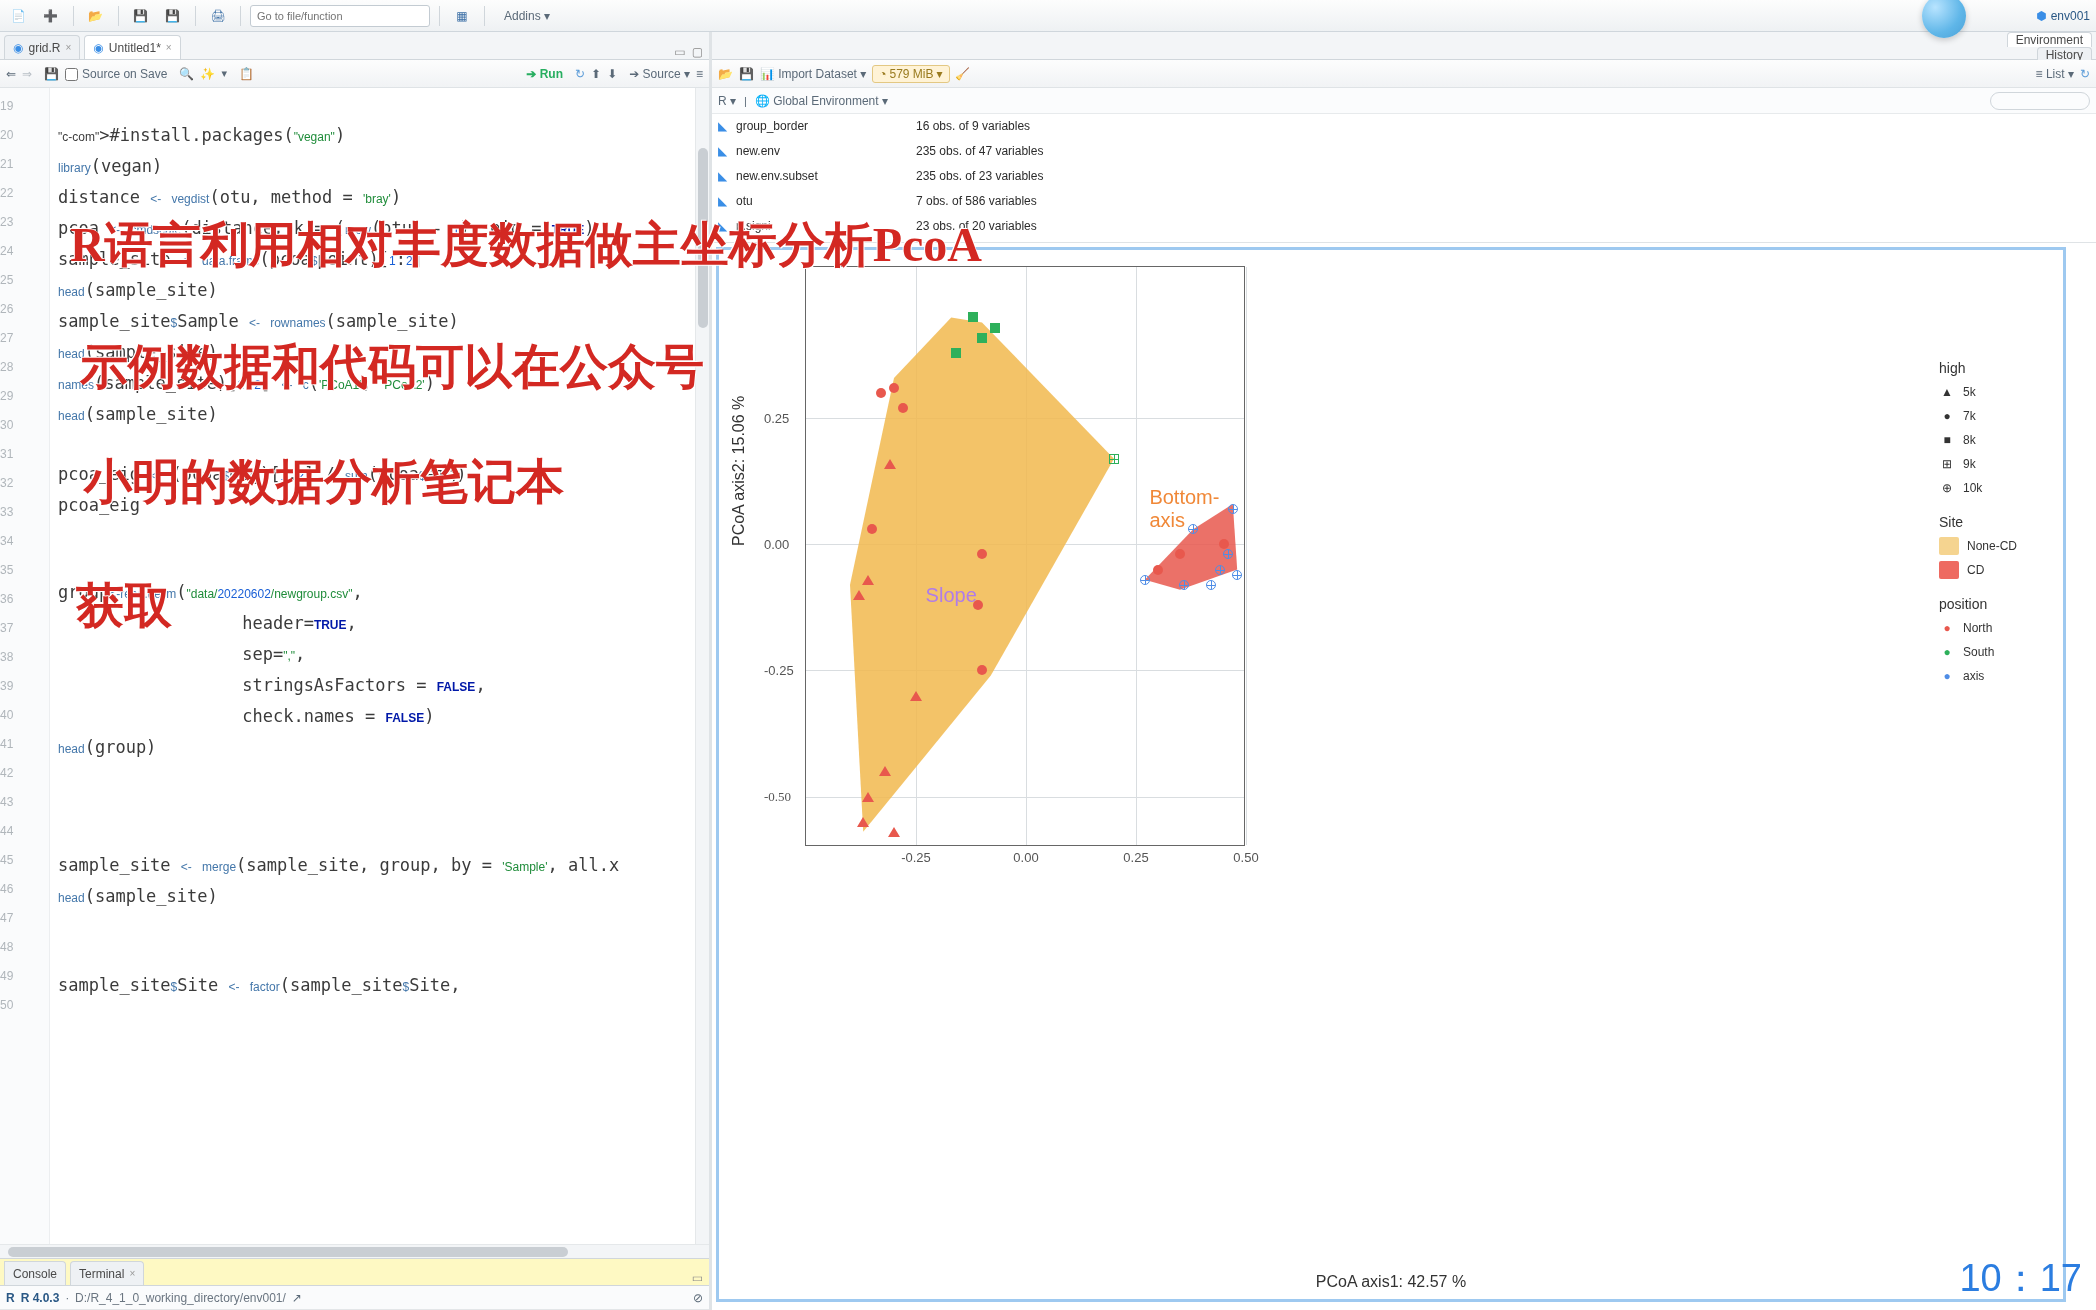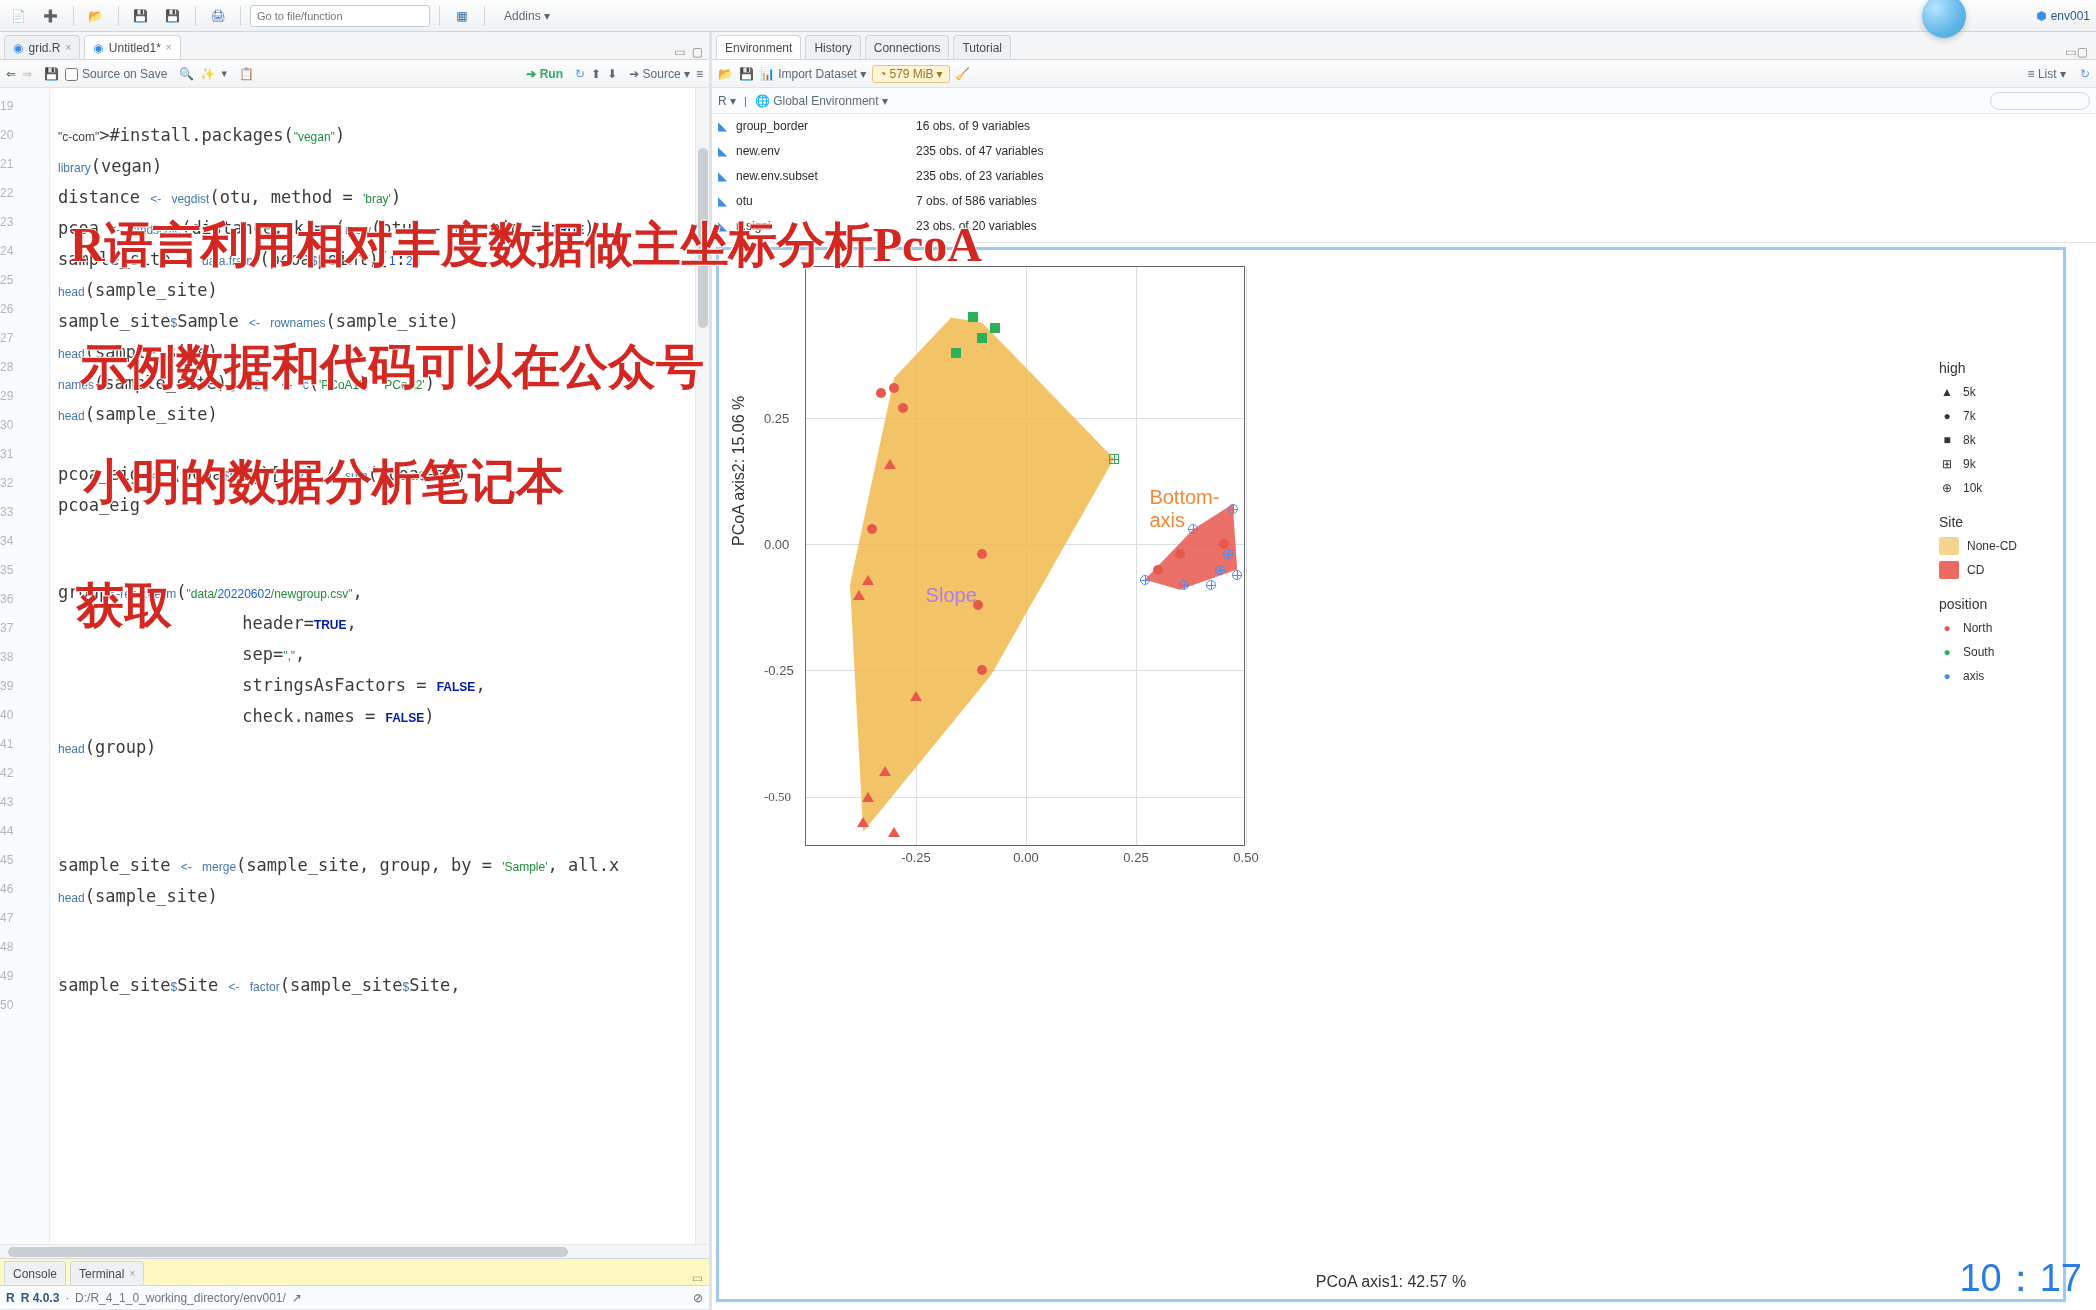--- a/index.html
+++ b/index.html
@@ -51,24 +51,24 @@
 
 
 .console-tabs { height: 28px; background: #fef9c3; border-top: 1px solid #d0d6db; border-bottom: 1px solid #d0d6db; display: flex; align-items: flex-end; padding-left: 4px; }
 .console-tabs .ed-tab { height: 24px; }
 .console-bar { height: 24px; background: #fafbfc; border-bottom: 1px solid #e3e6e8; display: flex; align-items: center; padding: 0 6px; font-size: 11px; color: #5b6a78; gap: 6px; }
 .console-bar .rver { color: #2a5885; font-weight: bold; }
 .console-bar .cwd { color: #6a7580; }
 .console-body { flex: 0 0 36px; background: #fff; font-family: "Consolas","Monaco",monospace; font-size: 17px; padding: 2px 8px; color: #4477aa; white-space: pre; overflow: hidden; }
 
 
-.right-tabs { height: 28px; background: #f3f5f7; border-bottom: 1px solid #d0d6db; display: flex; align-items: flex-end; padding-left: 4px; }
+.right-tabs { height: 28px; background: #f3f5f7; border-bottom: 1px solid #d0d6db; display: flex; align-items: flex-end; padding-left: 4px; flex-direction: column; }
 .right-tabs .right-icons { margin-left: auto; padding-right: 8px; color: #888; }
 .env-toolbar { height: 28px; background: linear-gradient(#fdfdfd,#f1f3f5); border-bottom: 1px solid #dfe3e6; display: flex; align-items: center; padding: 0 6px; gap: 6px; font-size: 11px; color: #5b6a78; }
-.env-toolbar .right { margin-left: auto; display: flex; gap: 14px; align-items: center; }
+.env-toolbar .right { margin-left: auto; display: flex; gap: 6px; align-items: center; }
 .env-toolbar .mib { background: #fff3d6; border: 1px solid #e3c883; border-radius: 3px; padding: 1px 6px; color: #9a7b1f; display: flex; align-items: center; gap: 3px; }
 .env-sub { height: 26px; background: #fbfcfd; border-bottom: 1px solid #e7eaec; display: flex; align-items: center; padding: 0 6px; gap: 8px; font-size: 11px; color: #5b6a78; }
 .env-sub .search { margin-left: auto; width: 100px; height: 18px; border: 1px solid #d0d6db; border-radius: 9px; }
 .env-list { height: 128px; background: #fff; overflow: hidden; font-family: "Consolas","Monaco",monospace; font-size: 17px; line-height: 25px; }
 .env-list .row { display: flex; padding: 0 6px; }
 .env-list .row .icon { width: 18px; color: #3a8ee6; }
 .env-list .row .nm { width: 180px; color: #2c2c2c; }
 .env-list .row .desc { color: #2c2c2c; }
 
 

